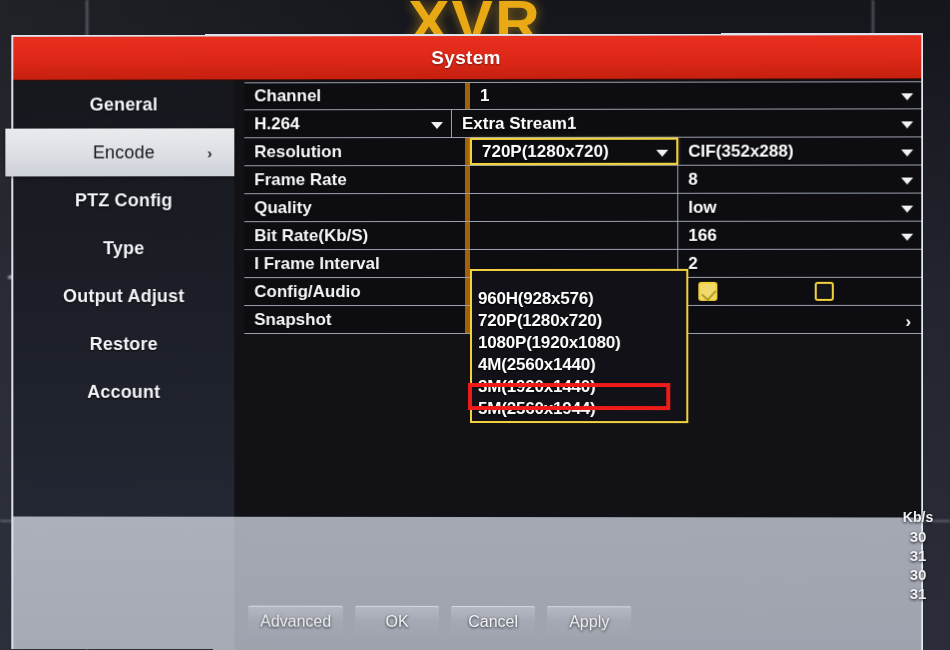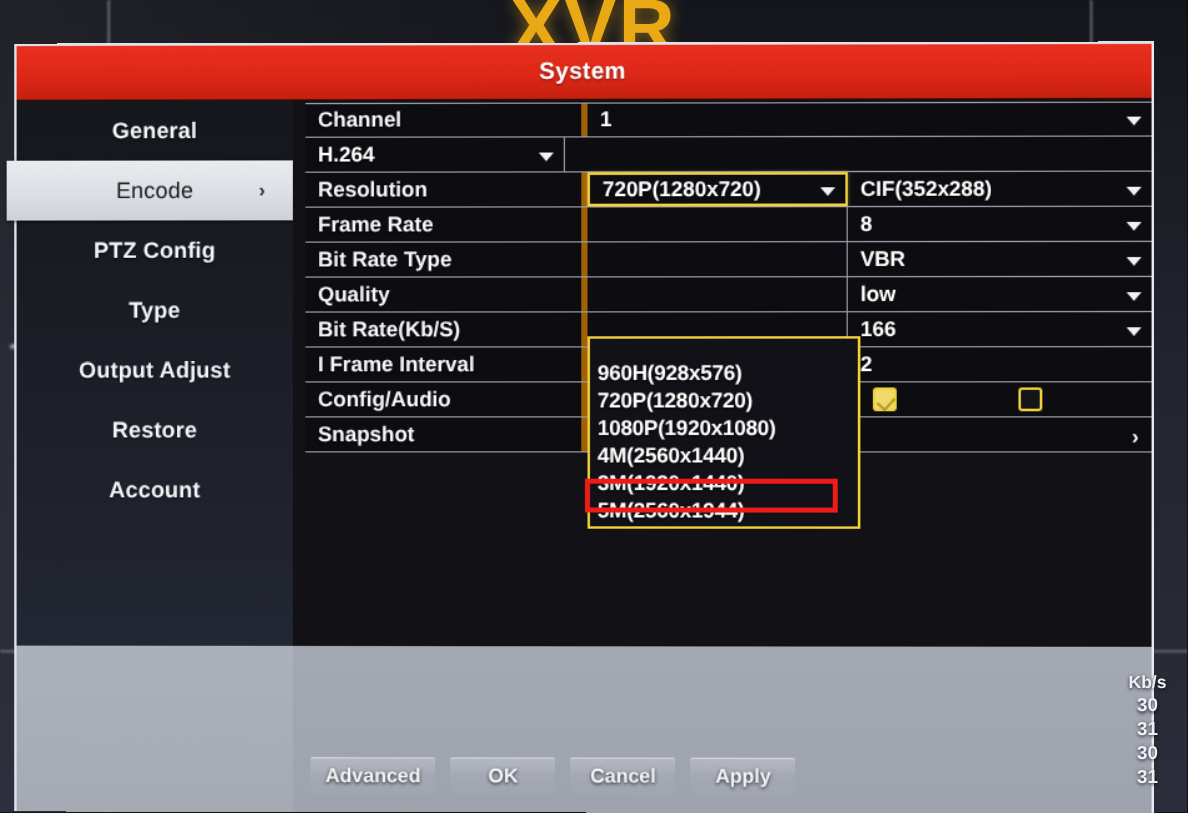--- a/index.html
+++ b/index.html
@@ -283,21 +283,21 @@
     align-items: center;
     gap: 12px;
     padding-left: 4px;
   }
   .btn {
     min-width: 84px;
     height: 30px;
     padding: 0 12px;
     color: #f2f4f8;
     font-size: 16px;
-    font-weight: bold;
+    font-weight: normal;
     text-shadow: 0 1px 3px rgba(0,0,0,0.8);
     display: flex; align-items: center; justify-content: center;
     background: linear-gradient(180deg, rgba(255,255,255,0.22) 0%, rgba(255,255,255,0.06) 48%, rgba(255,255,255,0.02) 100%);
     border-top: 1px solid rgba(255,255,255,0.55);
     border-radius: 2px;
   }
 
   .footer-bg {
     position: absolute;
     left: 222px; right: 0; bottom: 0;
@@ -312,21 +312,21 @@
     right: 4px; top: 508px;
     width: 56px;
     text-align: center;
     color: #eef0f6;
     font-size: 15px;
     font-weight: bold;
     text-shadow: 0 1px 3px rgba(0,0,0,0.85);
     line-height: 19px;
     z-index: 15;
   }
-  .kbs .unit { font-size: 14px; margin-top: 28px; }
+  .kbs .unit { font-size: 14px; }
 </style>
 </head>
 <body>
 
 <div id="screen">
 
   <div class="bg-grid-v" style="left:86px;"></div>
   <div class="bg-grid-v" style="left:872px;"></div>
   <div class="bg-grid-h" style="top:520px;"></div>
   <div class="glare-left2"></div>
@@ -385,20 +385,24 @@
             <span>1</span>
             <span class="caret"></span>
           </div>
         </div>
 
         <div class="row">
           <div class="cell-main">
             <span>H.264</span>
             <span class="caret"></span>
           </div>
+          <div class="cell-extra">
+            <span>Extra Stream1</span>
+            <span class="caret"></span>
+          </div>
         </div>
 
         <div class="row hl-cell">
           <div class="cell-label">Resolution</div>
           <div class="cell-main">
             <span>720P(1280x720)</span>
             <span class="caret"></span>
           </div>
           <div class="cell-extra">
             <span>CIF(352x288)</span>
@@ -410,30 +414,20 @@
           <div class="cell-label">Frame Rate</div>
           <div class="cell-main">
             <span></span>
           </div>
           <div class="cell-extra">
             <span>8</span>
             <span class="caret"></span>
           </div>
         </div>
 
-        <div class="row">
-          <div class="cell-label">Bit Rate Type</div>
-          <div class="cell-main">
-            <span></span>
-          </div>
-          <div class="cell-extra">
-            <span>VBR</span>
-            <span class="caret"></span>
-          </div>
-        </div>
 
         <div class="row">
           <div class="cell-label">Quality</div>
           <div class="cell-main">
             <span></span>
           </div>
           <div class="cell-extra">
             <span>low</span>
             <span class="caret"></span>
           </div>

